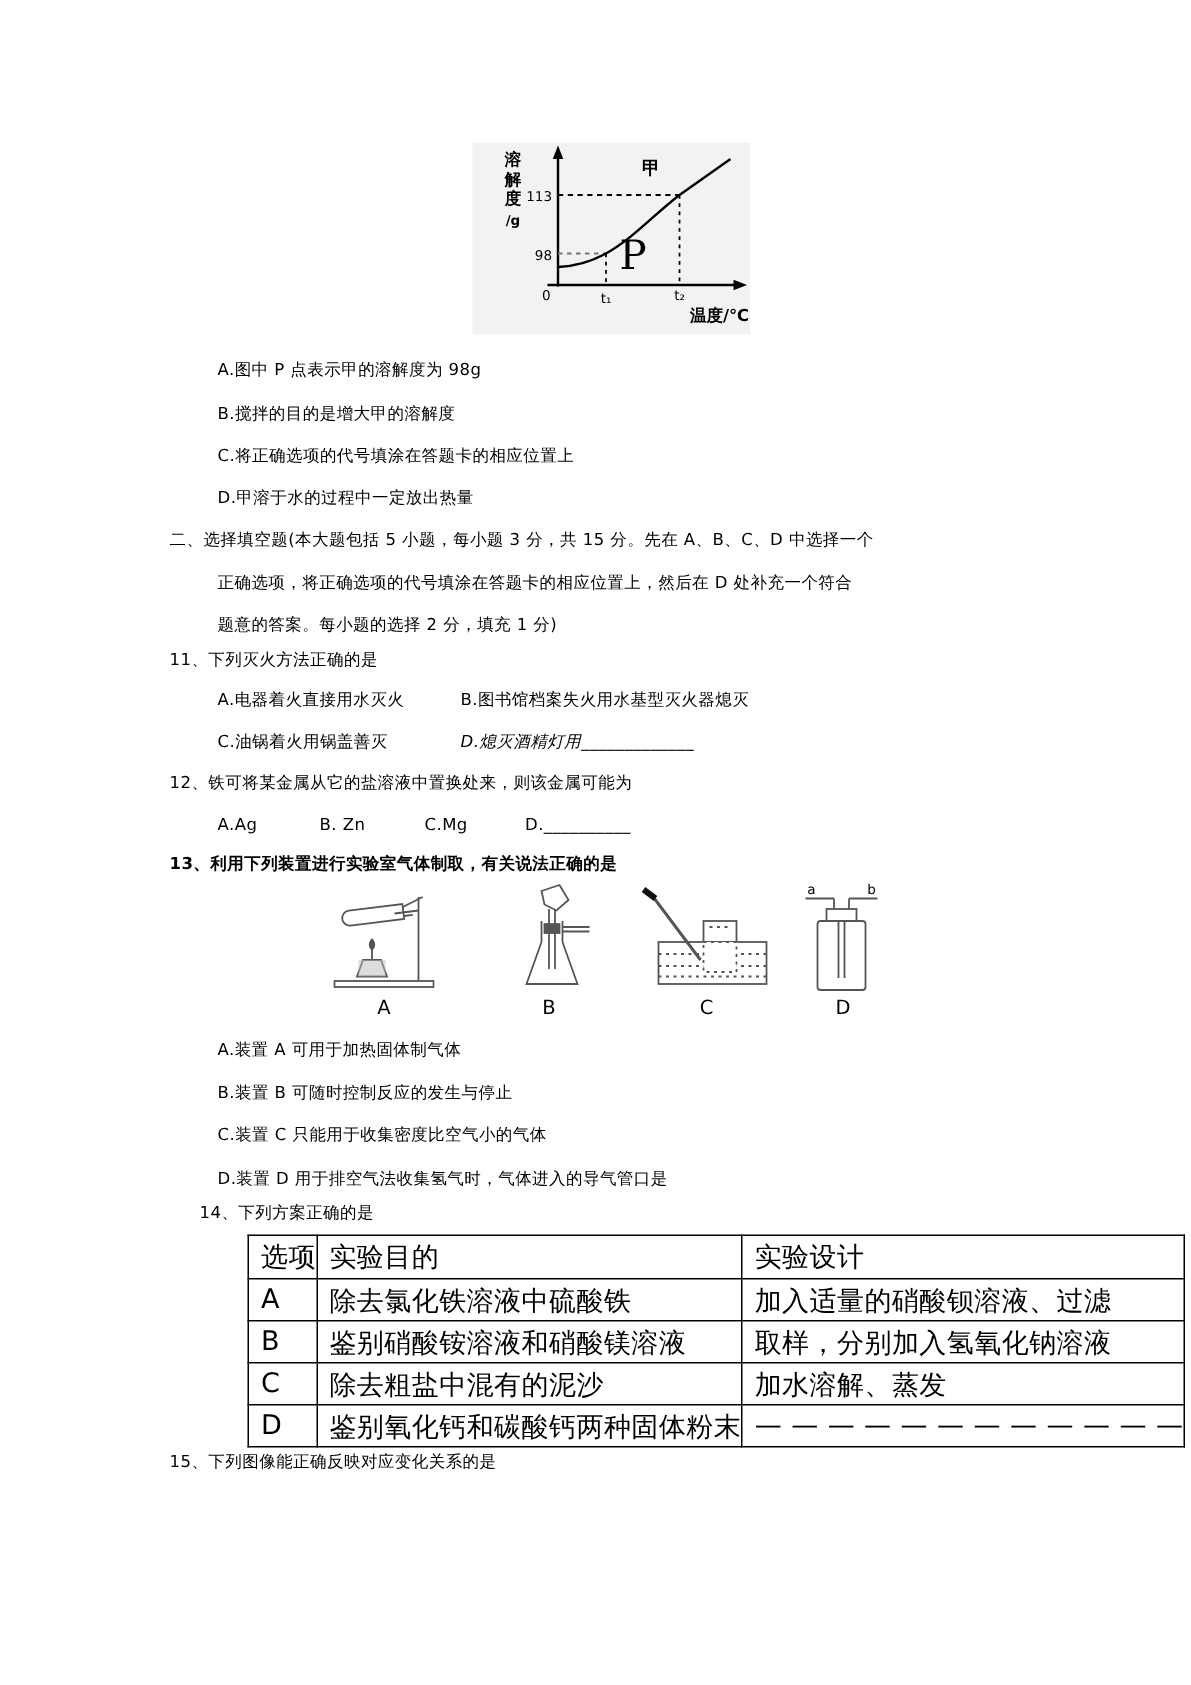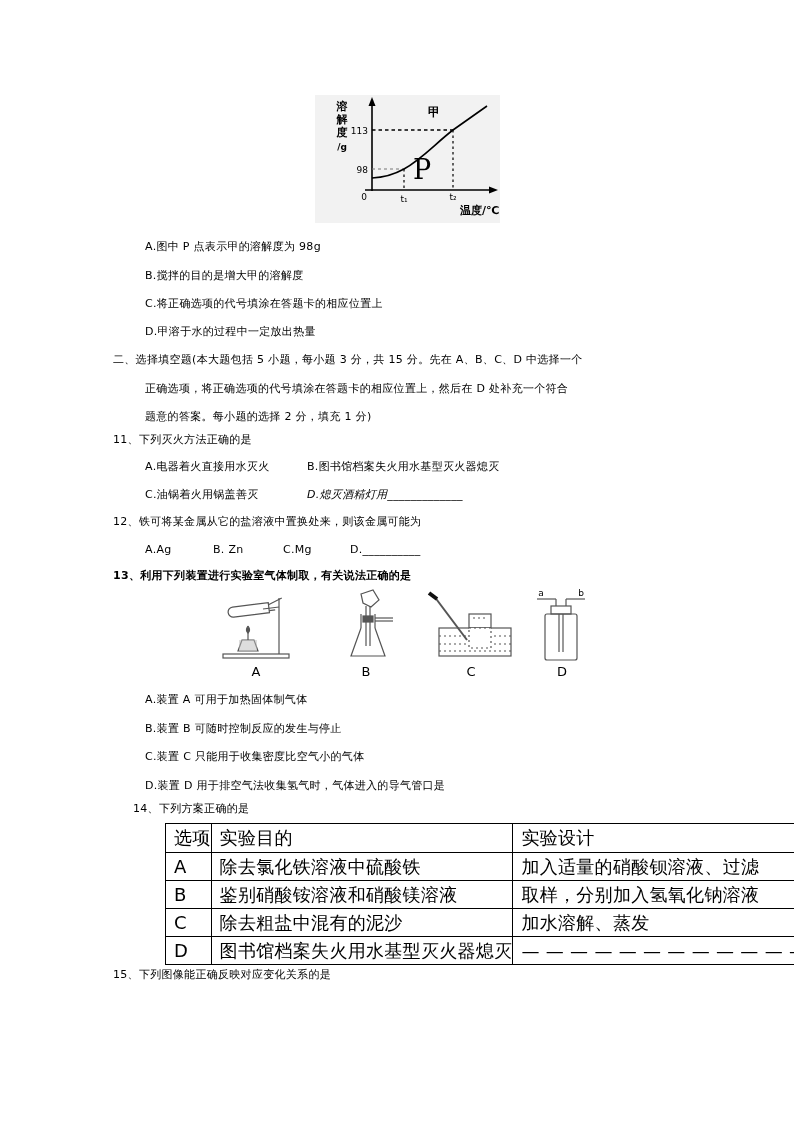--- a/index.html
+++ b/index.html
@@ -202,21 +202,21 @@
       <td>鉴别硝酸铵溶液和硝酸镁溶液</td>
       <td>取样，分别加入氢氧化钠溶液</td>
     </tr>
     <tr>
       <td>C</td>
       <td>除去粗盐中混有的泥沙</td>
       <td>加水溶解、蒸发</td>
     </tr>
     <tr>
       <td>D</td>
-      <td>图书馆档案失火用水基型灭火器熄灭</td>
+      <td>鉴别氧化钙和碳酸钙两种固体粉末</td>
       <td>— — — — — — — — — — — —</td>
     </tr>
   </tbody>
     </table>
 
   <div class="tline" style="left:113px; top:965px;">15、下列图像能正确反映对应变化关系的是</div>
 
 </div>
 
 </body></html>

